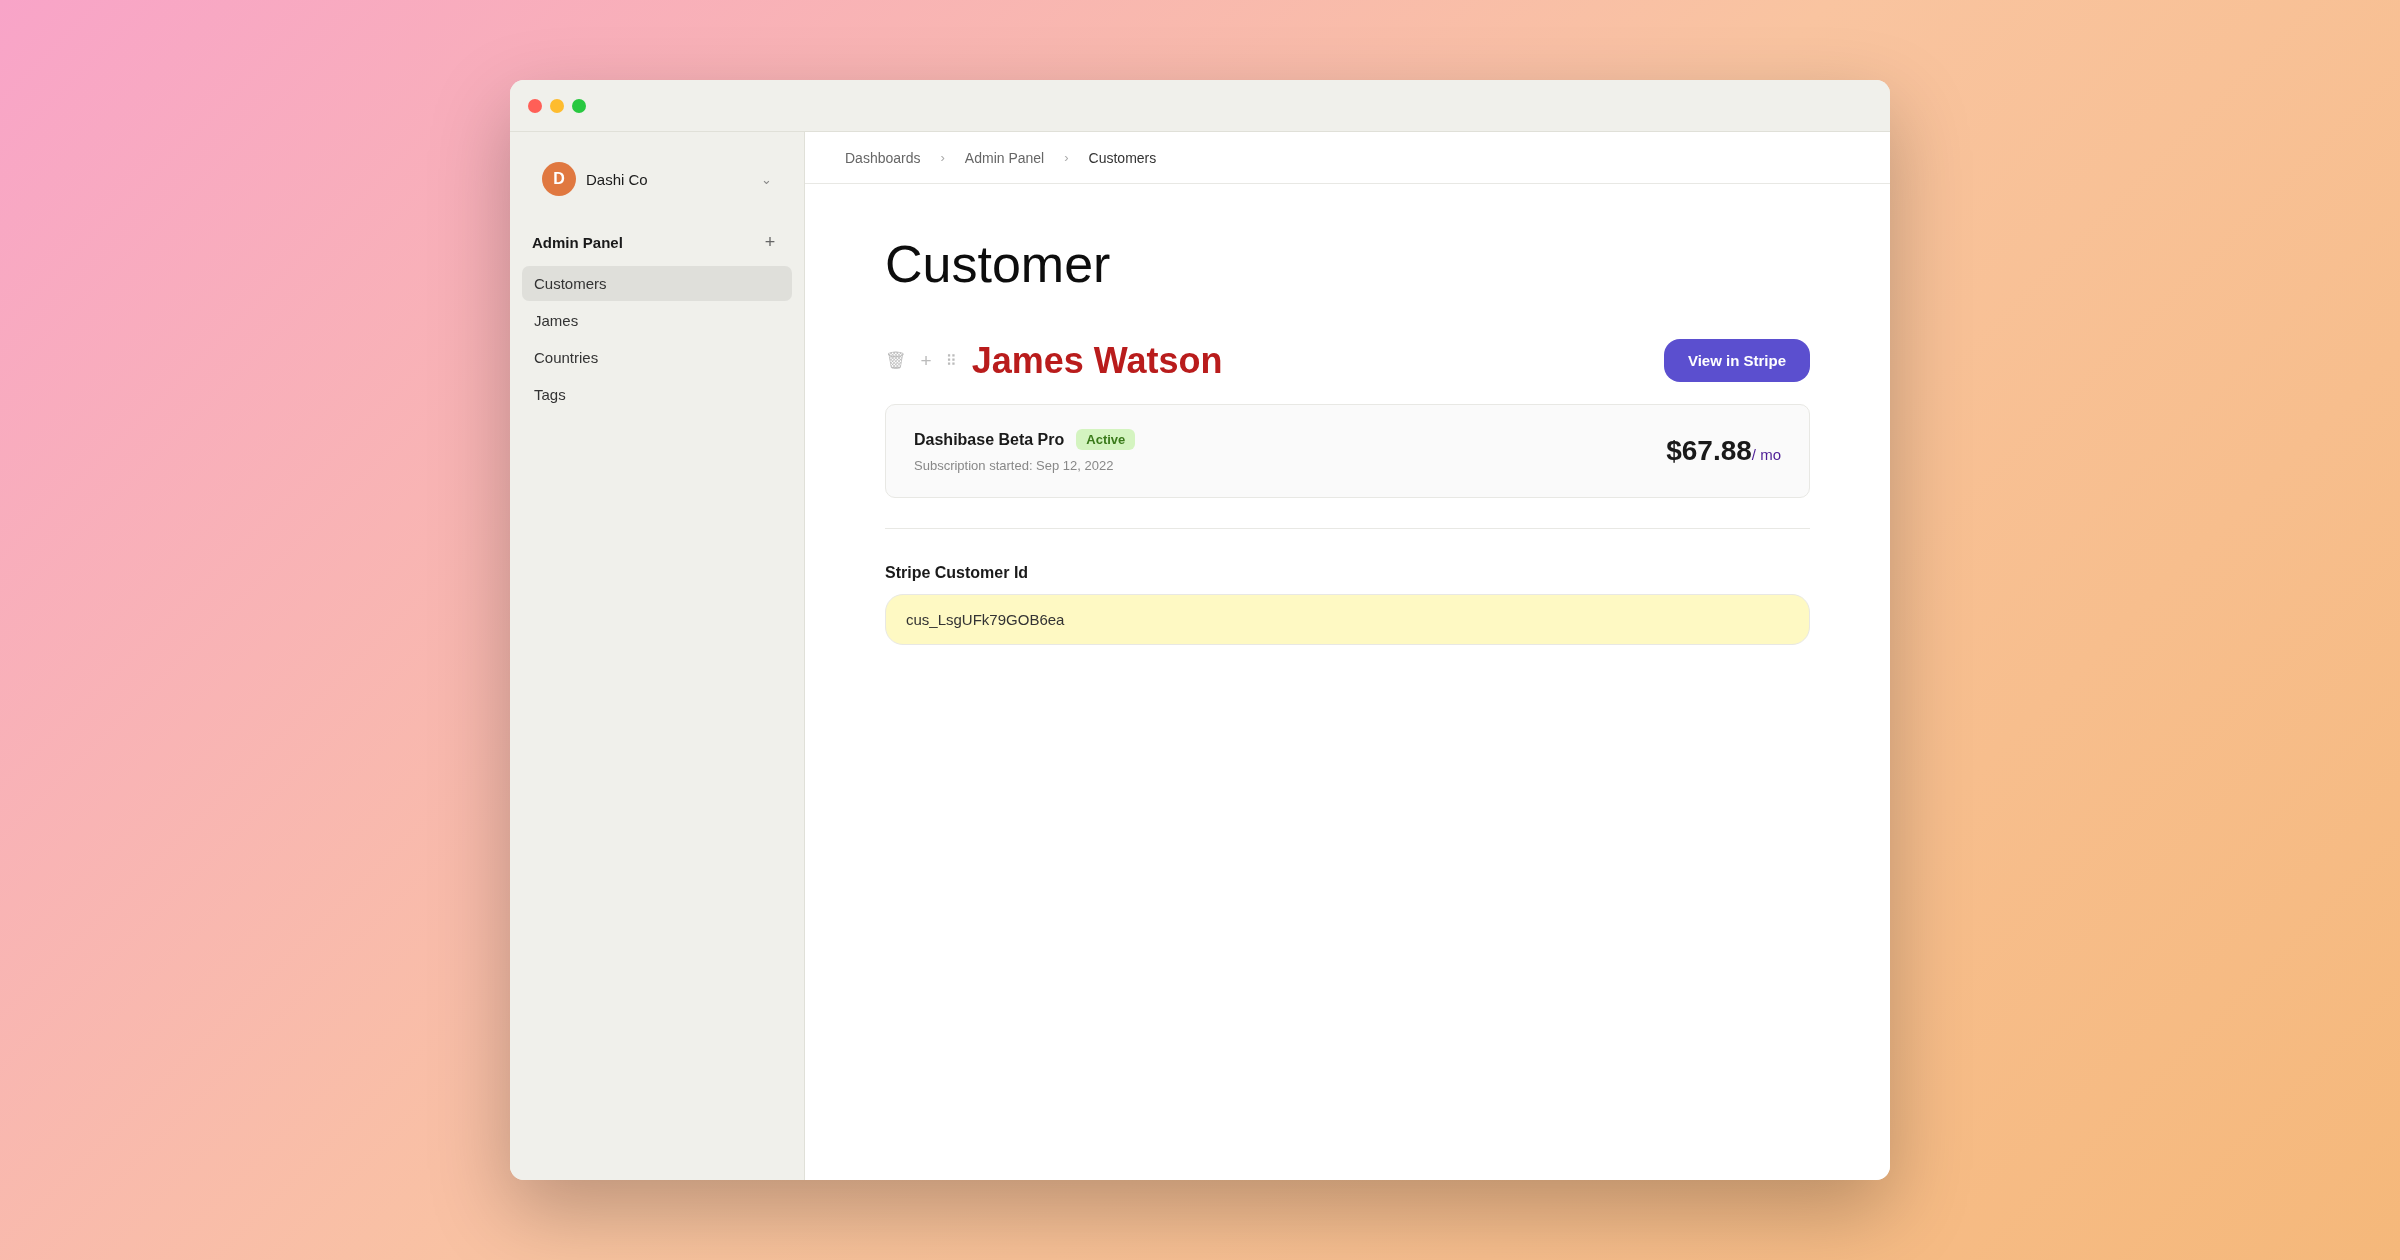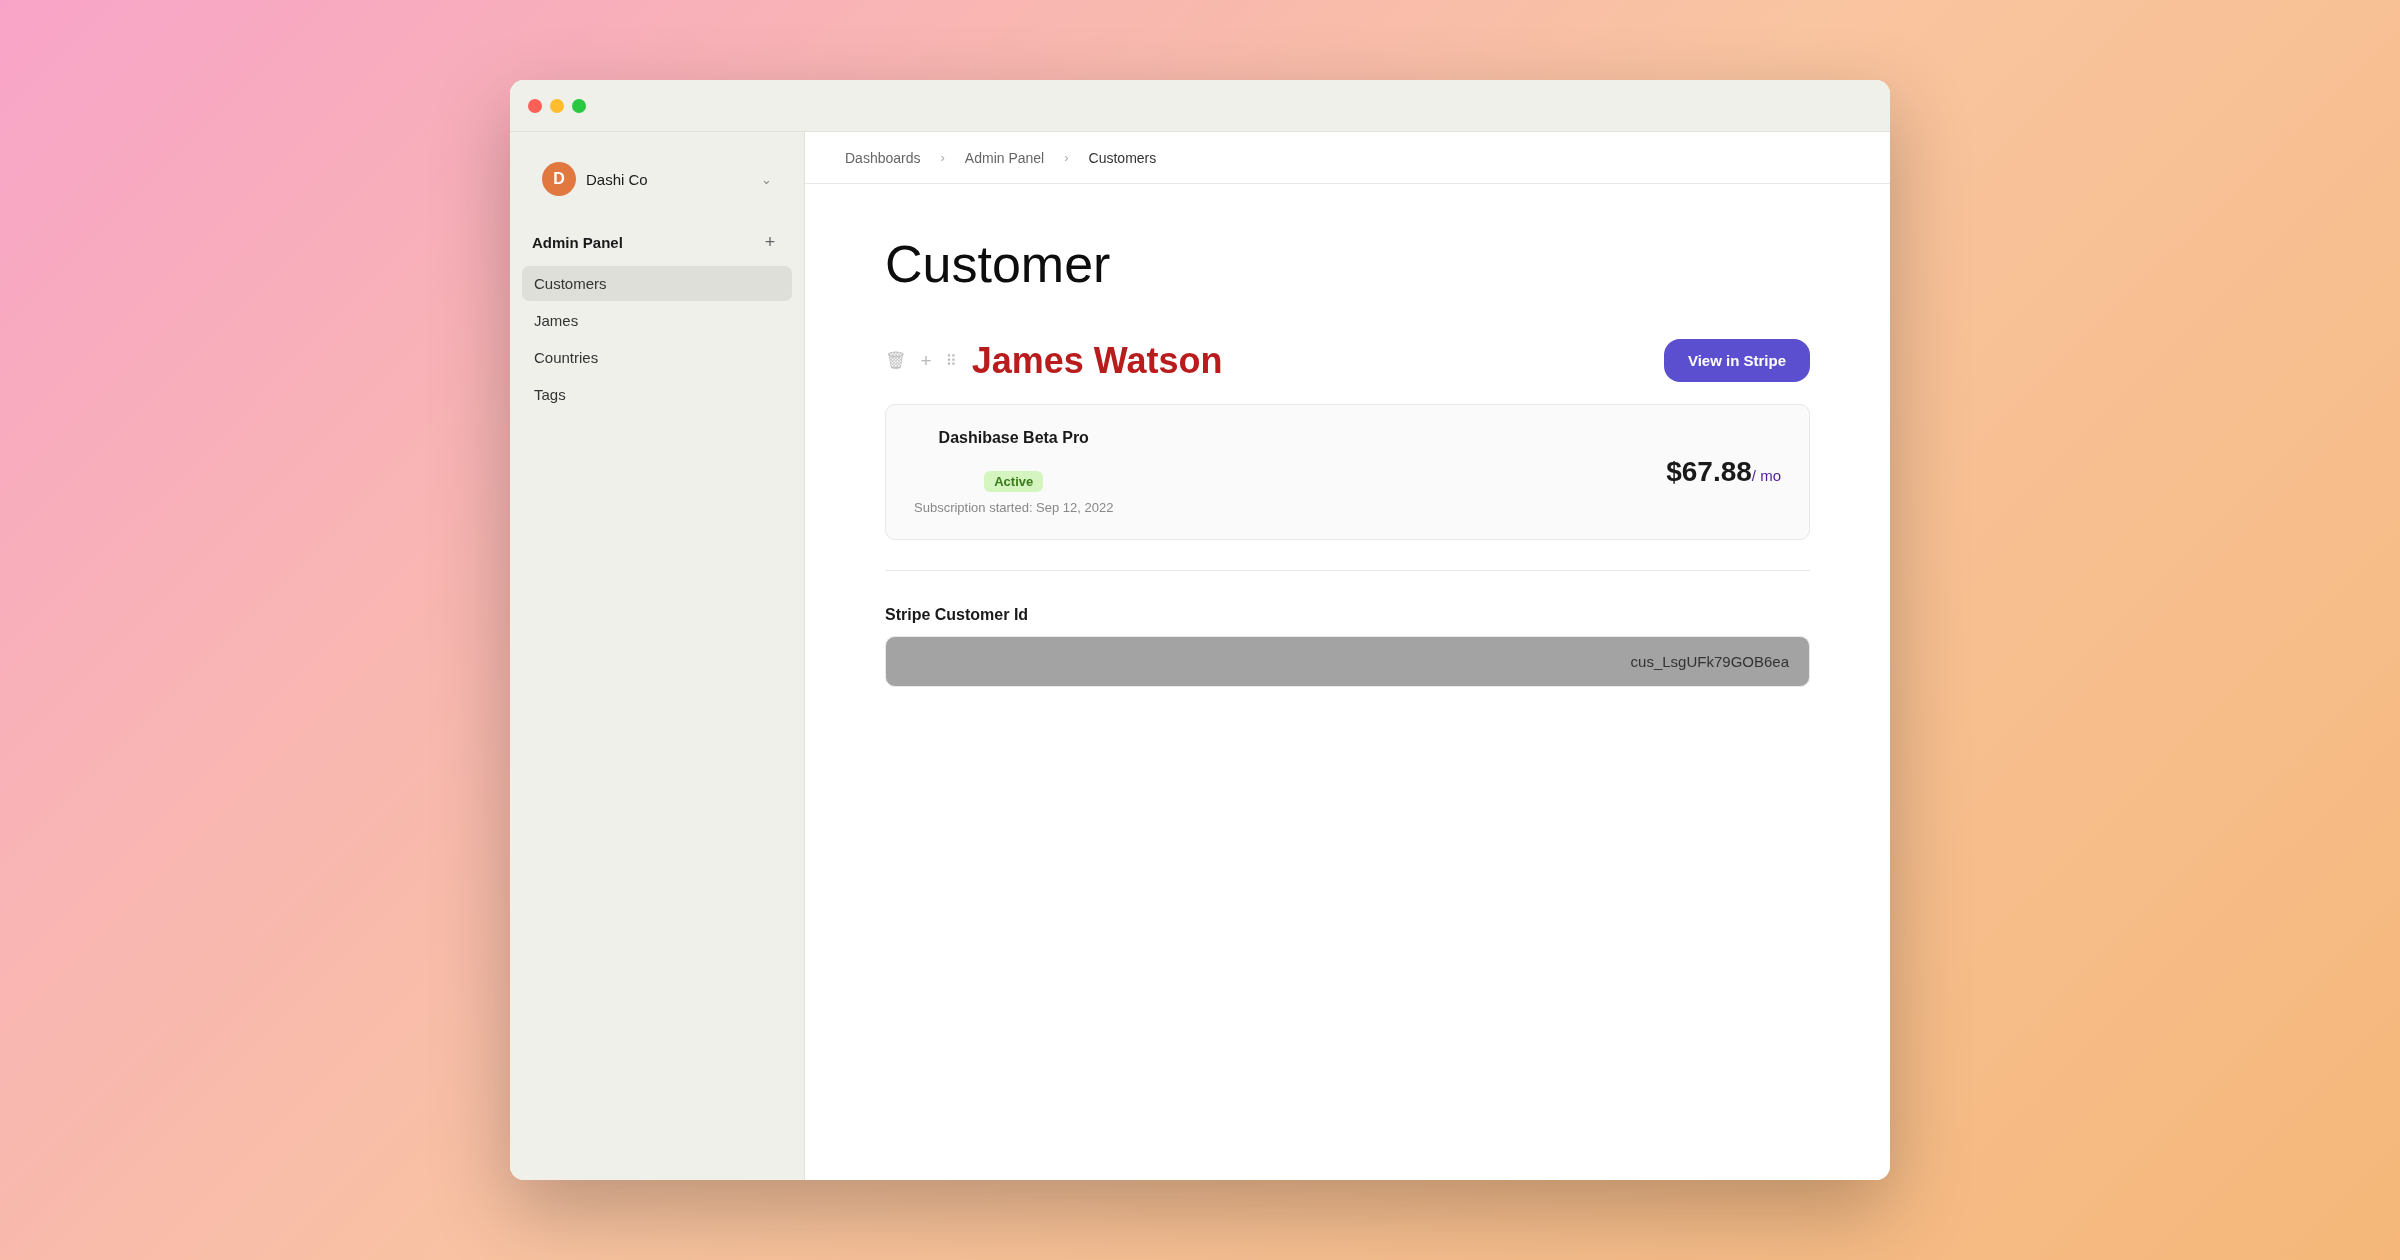--- a/index.html
+++ b/index.html
@@ -259,23 +259,22 @@
       align-items: center;
       justify-content: space-between;
       margin-bottom: 30px;
     }
 
     .sub-left {}
 
     .sub-title-row {
       display: flex;
       align-items: center;
-      gap: 24px;
+      gap: 12px;
       margin-bottom: 8px;
-      flex-direction: column;
     }
 
     .sub-name {
       font-size: 16px;
       font-weight: 600;
       color: #1a1a1a;
     }
 
     .sub-badge {
       background: #d4f4c0;
@@ -316,28 +315,27 @@
     }
 
     .field-label {
       font-size: 16px;
       font-weight: 600;
       color: #1a1a1a;
       margin-bottom: 12px;
     }
 
     .field-input {
-      background: #a3a3a3;
+      background: #fef9c3;
       border: 1px solid #e8e8e4;
-      border-radius: 10px;
+      border-radius: 18px;
       padding: 16px 20px;
       font-size: 15px;
       color: #333;
       width: 100%;
-      text-align: right;
     }
   </style>
 </head>
 <body>
 
 <div class="window">
 
   <div class="titlebar">
     <div class="traffic-lights">
       <div class="traffic-light tl-red"></div>

